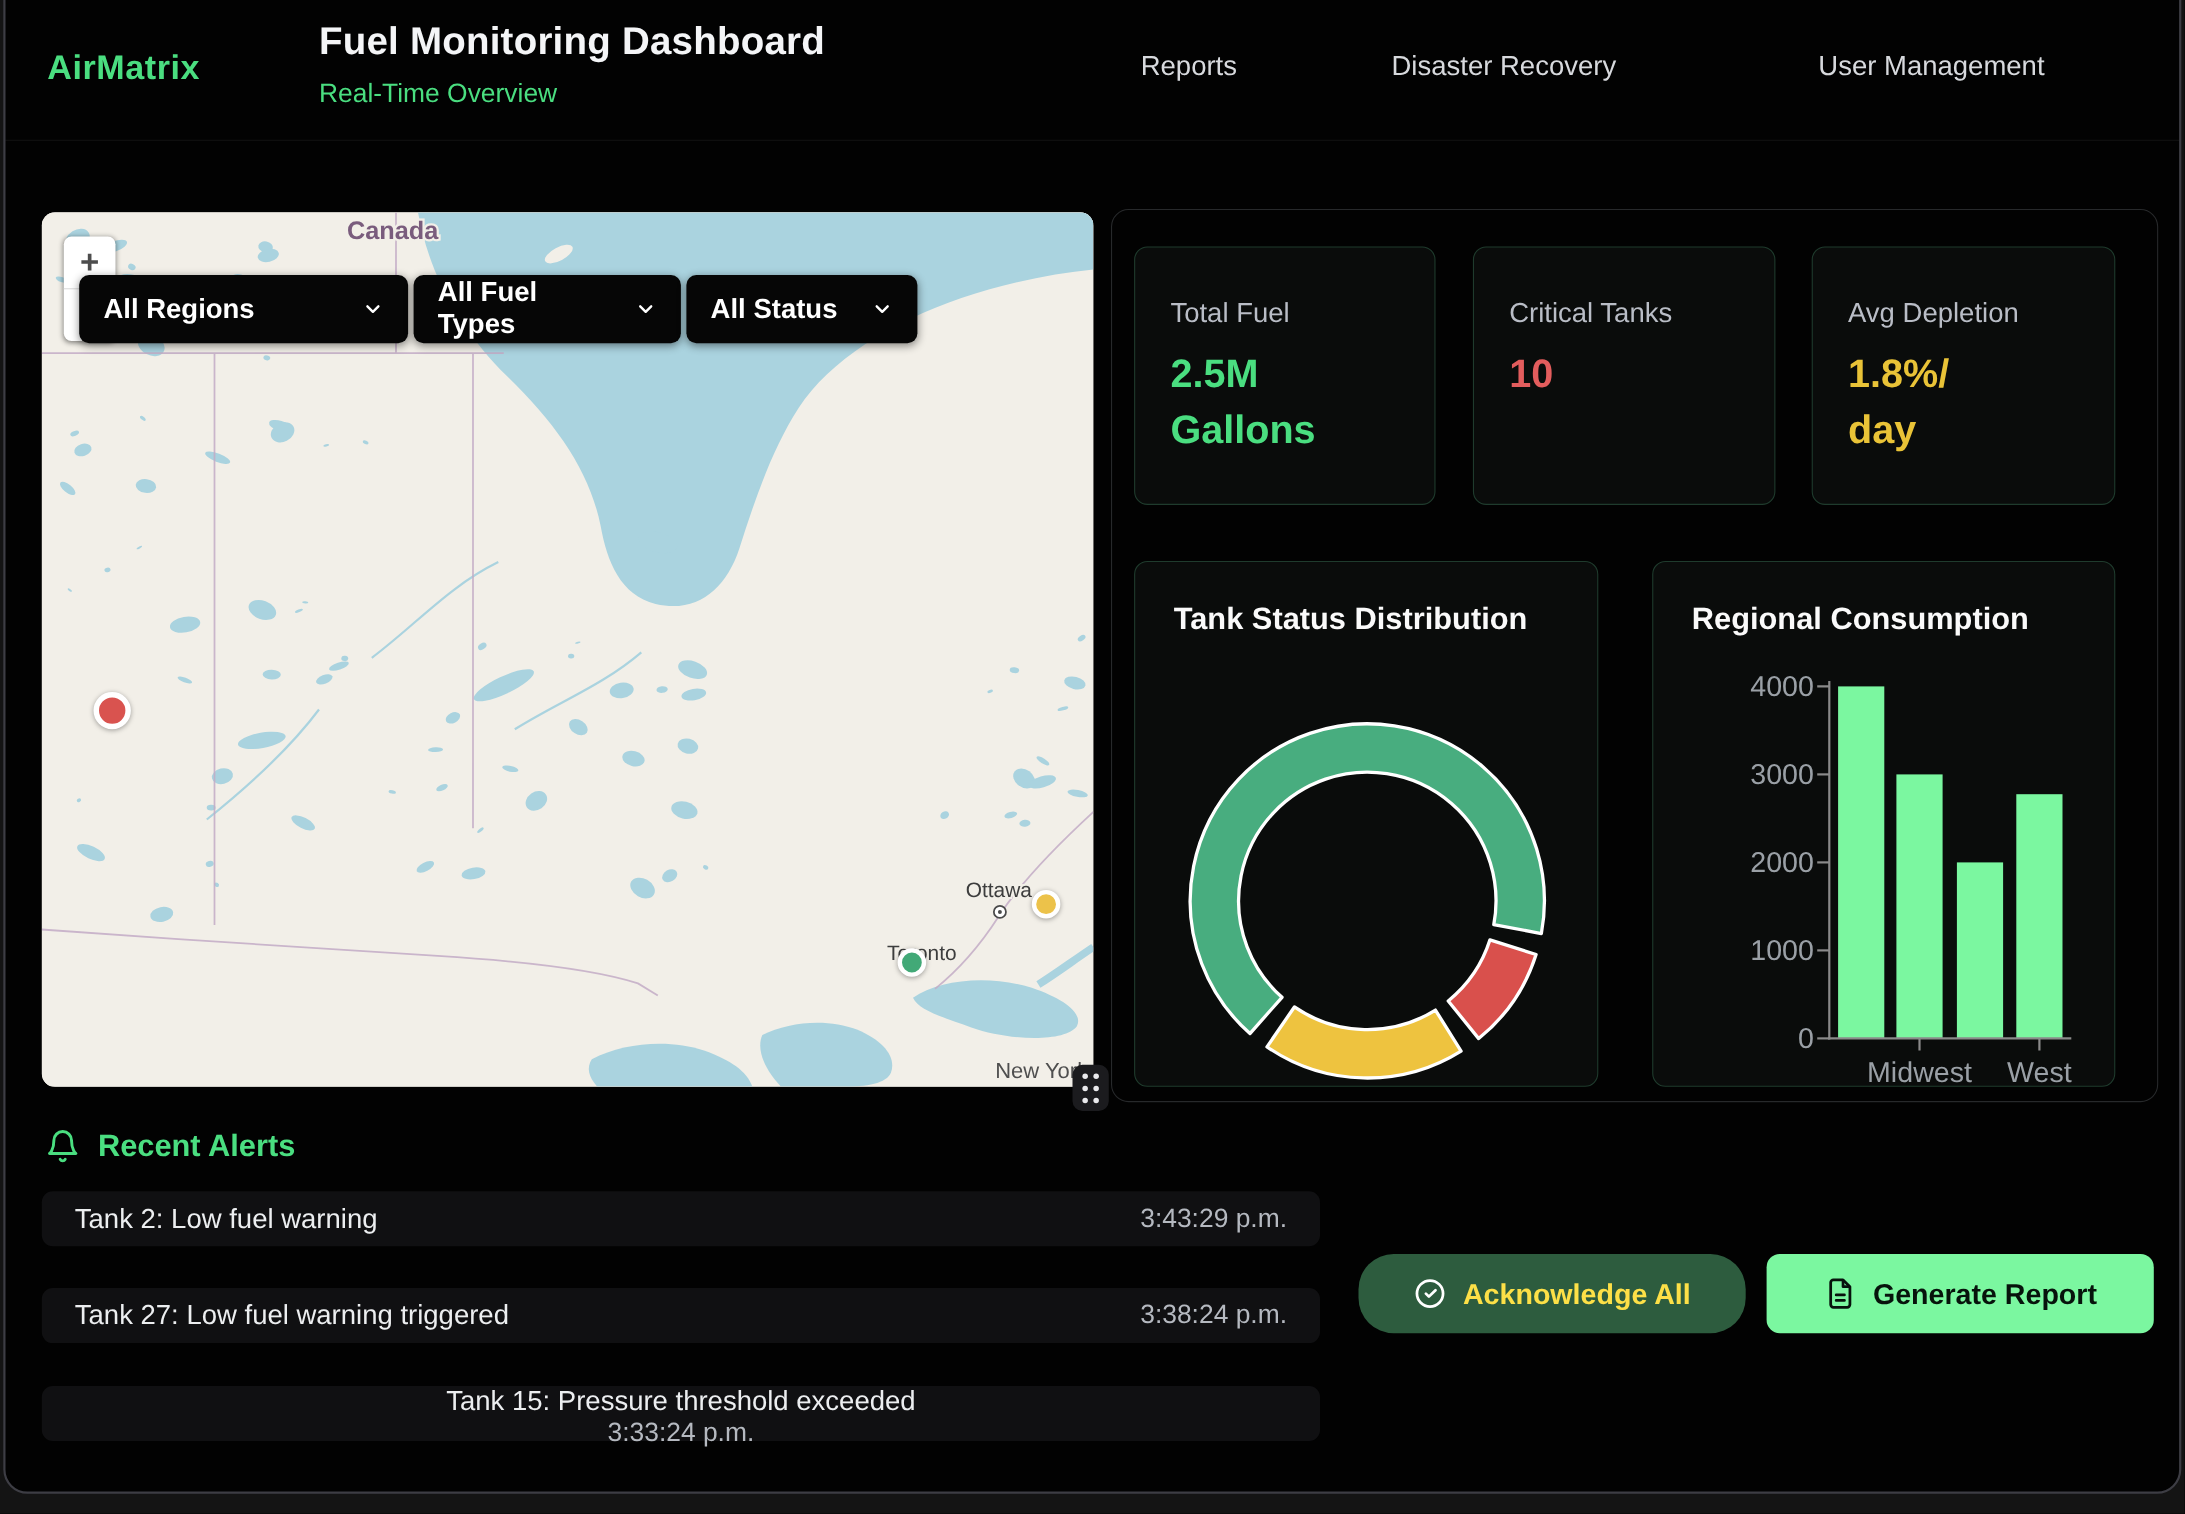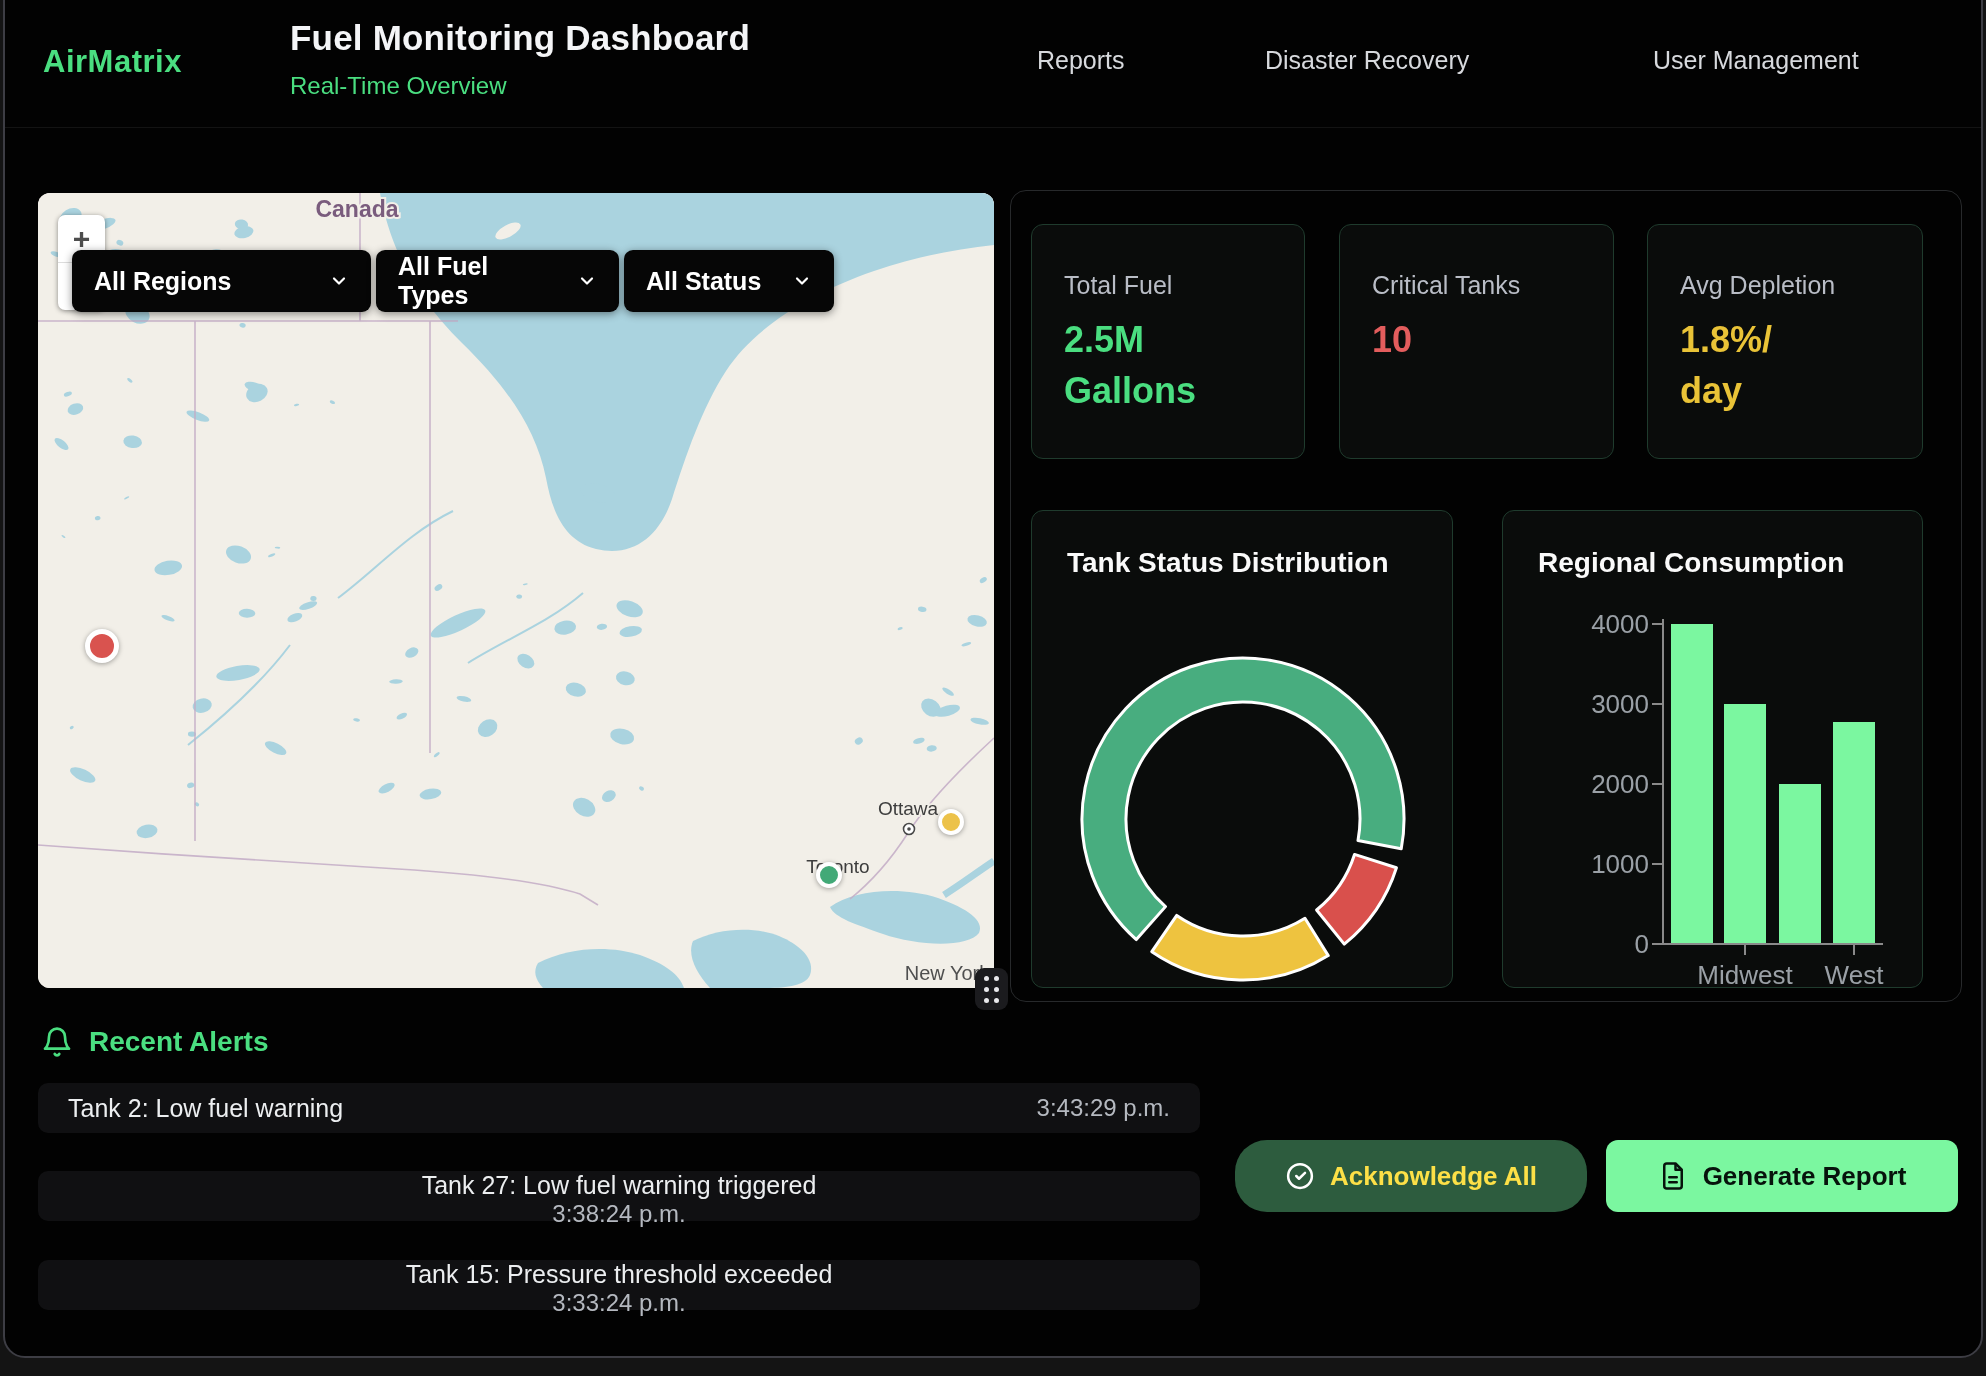--- a/index.html
+++ b/index.html
@@ -291,21 +291,21 @@
     <path d="M6 8a6 6 0 0 1 12 0c0 7 3 9 3 9H3s3-2 3-9" fill="none" stroke="#4ade80" stroke-width="2" stroke-linecap="round" stroke-linejoin="round"></path>
     <path d="M10.3 21a1.94 1.94 0 0 0 3.4 0" fill="none" stroke="#4ade80" stroke-width="2" stroke-linecap="round"></path>
   </svg>
   <span>Recent Alerts</span>
 </div>
 
 <div class="alert-row" style="top:1083px;">
   <span class="alert-text">Tank 2: Low fuel warning</span>
   <span class="alert-time">3:43:29 p.m.</span>
 </div>
-<div class="alert-row" style="top:1171px;flex-direction:column;">
+<div class="alert-row" style="top:1171px;">
   <span class="alert-text">Tank 27: Low fuel warning triggered</span>
   <span class="alert-time">3:38:24 p.m.</span>
 </div>
 <div class="alert-row" style="top:1260px;flex-direction:column;">
   <span class="alert-text">Tank 15: Pressure threshold exceeded</span>
   <span class="alert-time">3:33:24 p.m.</span>
 </div>
 
 <button class="btn btn-ack">
   <svg width="30" height="30" viewBox="0 0 24 24">

